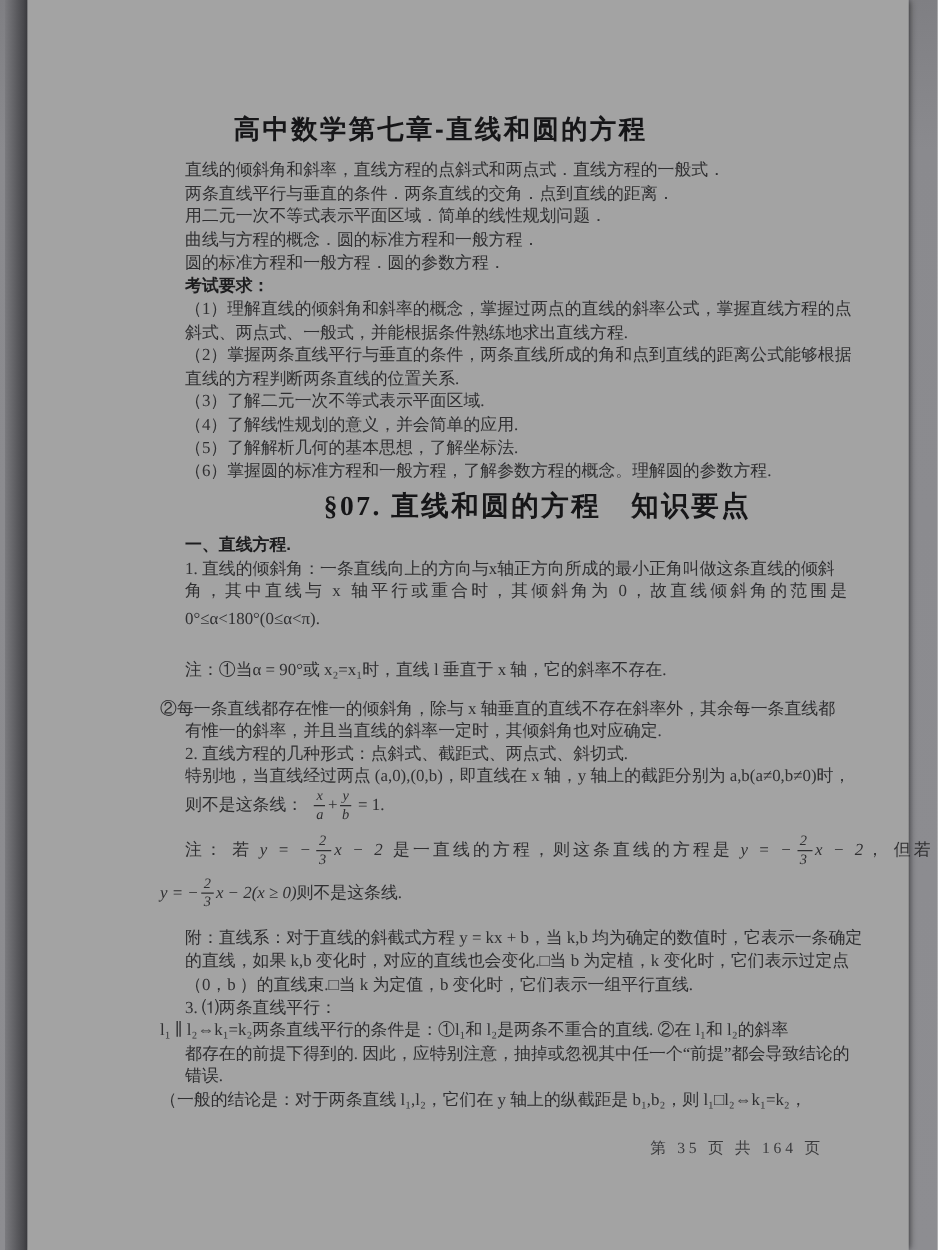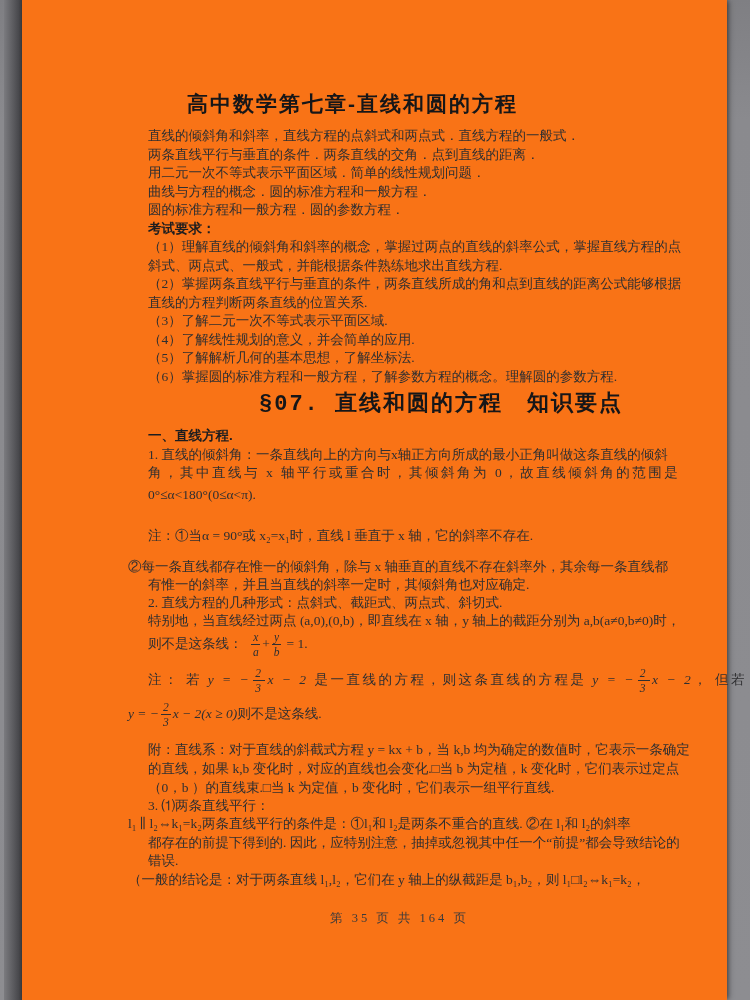--- a/index.html
+++ b/index.html
@@ -9,37 +9,37 @@
     background:linear-gradient(180deg,#7f7f83 0%, #8a8a8e 12%, #8d8d91 100%);
     font-family:"Liberation Serif","DejaVu Serif",serif;
     color:#2f2f31;
   }
   .backdrop-left {
     position:absolute; left:4px; top:0; width:18px; height:100%;
     background:linear-gradient(to right,#7b7b7f,#3d3d41);
   }
   .page {
     position:absolute; left:22px; top:0; width:705px; height:1000px;
-    background:#f97316;
+    background:#a3a3a3;
     box-shadow:3px 0 5px -1px rgba(25,25,28,.55), 0 -1px 3px rgba(25,25,28,.25);
   }
   .content { padding:92px 80px 0 106px; font-size:13.5px; line-height:18.5px; }
   .line { white-space:nowrap; }
   .indent { padding-left:20px; }
   .h {
     font-family:"Liberation Sans","DejaVu Sans",sans-serif;
     font-weight:bold; color:#1d1d1f;
   }
   .title {
     font-family:"Liberation Sans","DejaVu Sans",sans-serif;
     font-size:21px; line-height:24px; font-weight:bold; letter-spacing:2px;
     color:#161618; margin:0 0 11px 59px; white-space:nowrap;
   }
   .sec {
-    font-family:Liberation Mono, monospace;
+    font-family:Liberation Serif, serif;
     font-size:22px; line-height:26px; font-weight:bold; letter-spacing:2px;
     color:#161618; margin:6px 0 0 131px; white-space:nowrap;
   }
   .ls { letter-spacing:2.5px; }
   .gap-sub   { margin-top:9px; }
   .gap-f1    { margin-top:3px; line-height:18px; }
   .gap-note1 { margin-top:23px; }
   .gap-note2 { margin-top:13px; line-height:18px; }
   .tight     { line-height:18px; }
   .fx { display:flex; align-items:center; height:30px; white-space:nowrap; }
@@ -50,21 +50,21 @@
   .lh19    { line-height:19px; }
   .m { display:inline-flex; align-items:center; font-style:italic; white-space:pre; }
   .frac {
     display:inline-flex; flex-direction:column; align-items:center;
     font-size:11.5px; line-height:12px; margin:0 2px; vertical-align:middle;
   }
   .frac .num { display:block; border-bottom:1px solid #2f2f31; padding:0 2px 1px; }
   .frac .den { display:block; padding-top:1px; }
   .frac.it { font-style:italic; }
   .footer {
-    margin-top:20px; text-align:center; font-size:12.5px;
+    margin-top:20px; text-align:right; font-size:12.5px;
     letter-spacing:3px; color:#3a3a3c; transform:translateX(12px);
   }
 </style>
 </head>
 <body>
 
 <div class="backdrop-left"></div>
 
 <div class="page">
   <div class="content">

